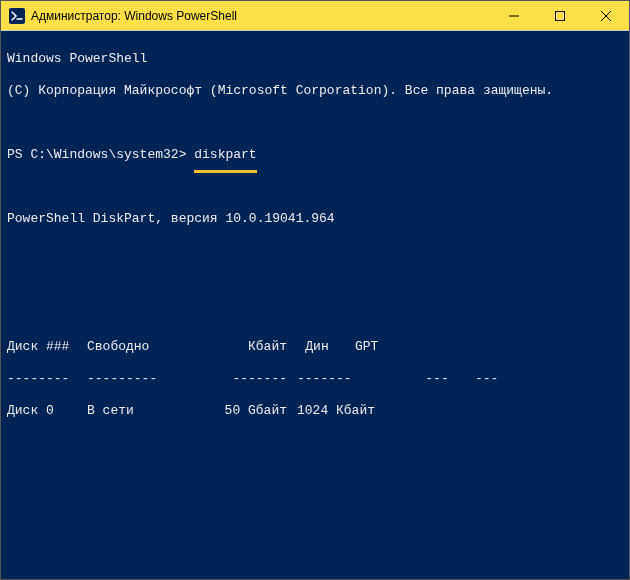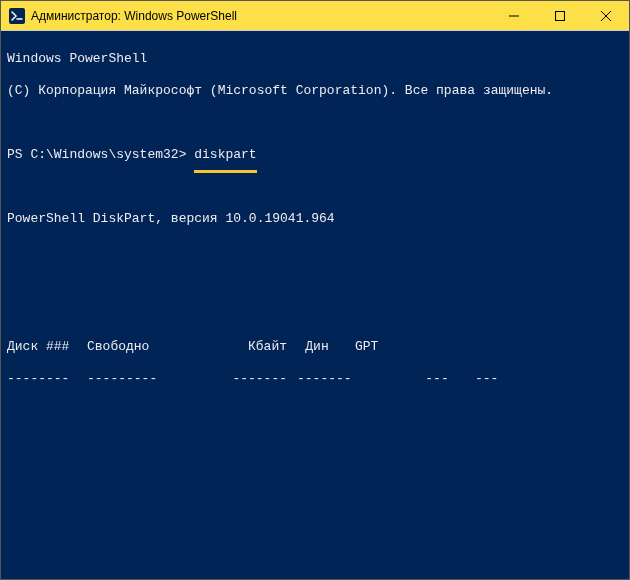--- a/index.html
+++ b/index.html
@@ -97,20 +97,21 @@
 <div class="line">(C) Корпорация Майкрософт (Microsoft Corporation). Все права защищены.</div>
 <div class="line">&nbsp;</div>
 <div class="line"><span>PS C:\Windows\system32&gt; </span><span class="hl">diskpart</span></div>
 <div class="line">&nbsp;</div>
 <div class="line">PowerShell DiskPart, версия 10.0.19041.964</div>
 <div class="line">&nbsp;</div>
 <div class="line">&nbsp;</div>
 <div class="line">&nbsp;</div>
 <div class="row">  <span class="c1">Диск ###</span><span class="c2">Свободно</span><span class="c3">Кбайт</span><span class="c5">Дин</span><span class="c6">GPT</span></div>
 <div class="row">  <span class="c1">--------</span><span class="c2">---------</span><span class="c3">-------</span><span class="c4">-------</span><span class="c5">---</span><span class="c6">---</span></div>
+<div class="row">  <span class="c1">Диск 0</span><span class="c2">В сети</span><span class="c3">50 Gбайт</span><span class="c4">1024 Кбайт</span><span class="c5"></span><span class="c6"></span></div>
 <div class="line">&nbsp;</div>
 
 
 
 
 
 
 
 
 

